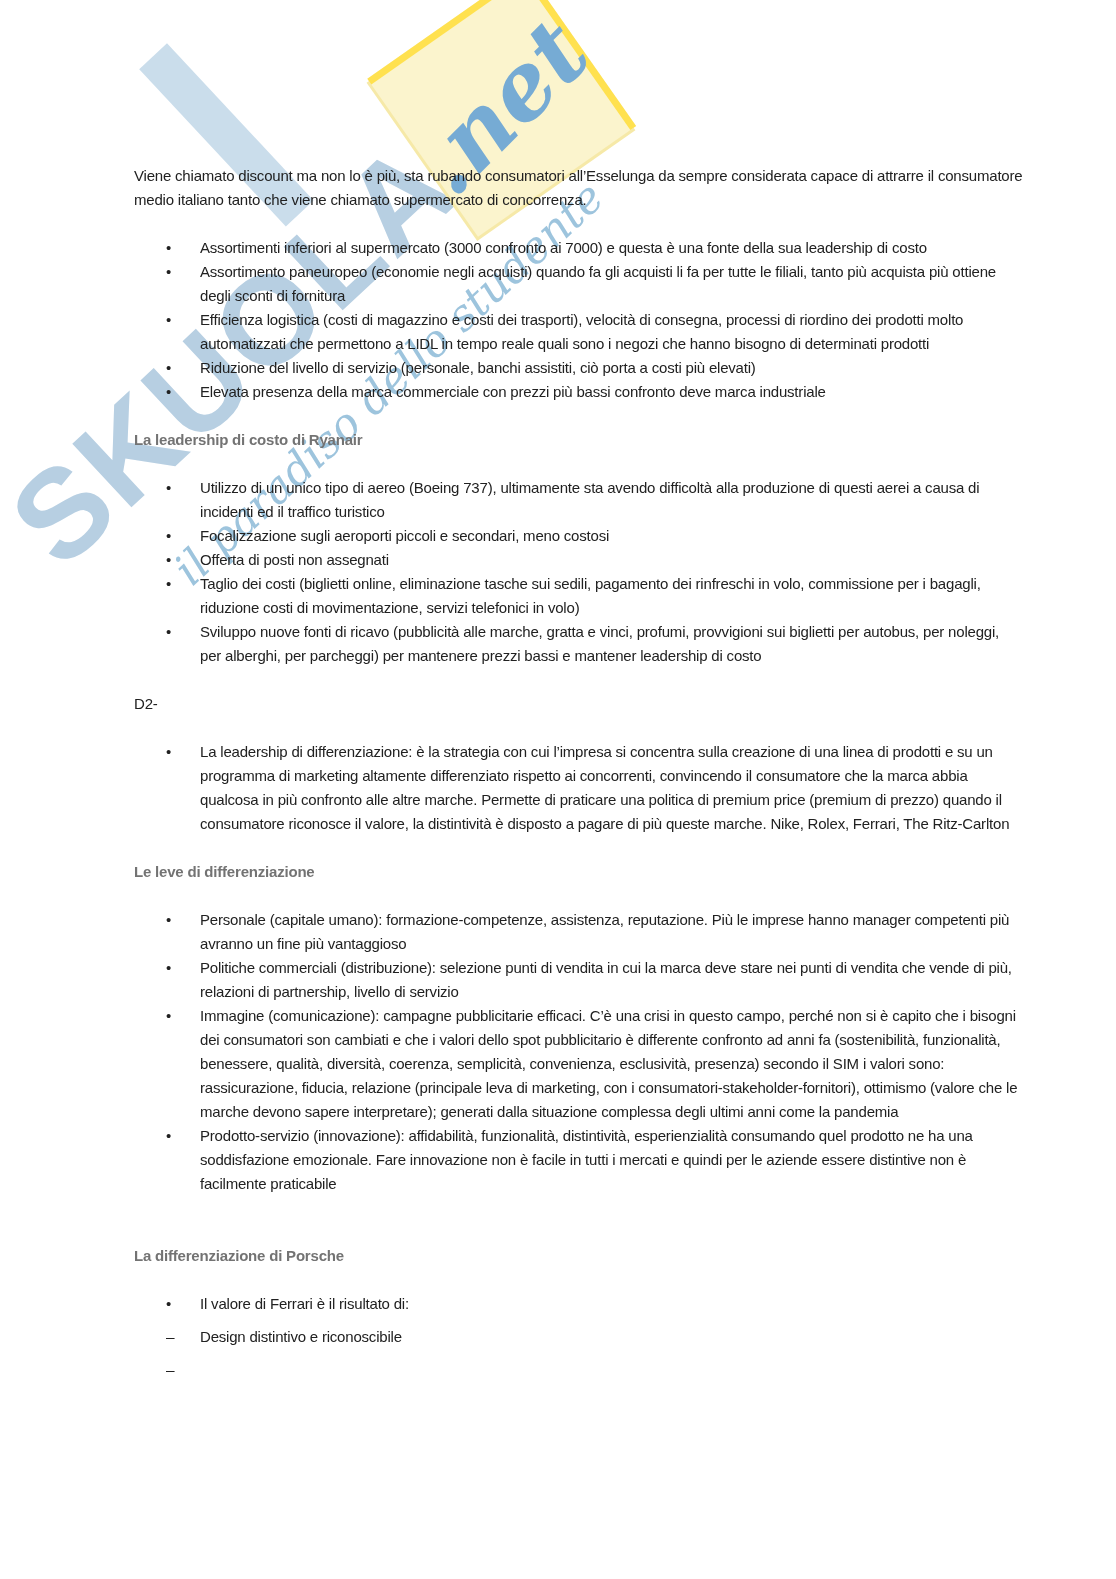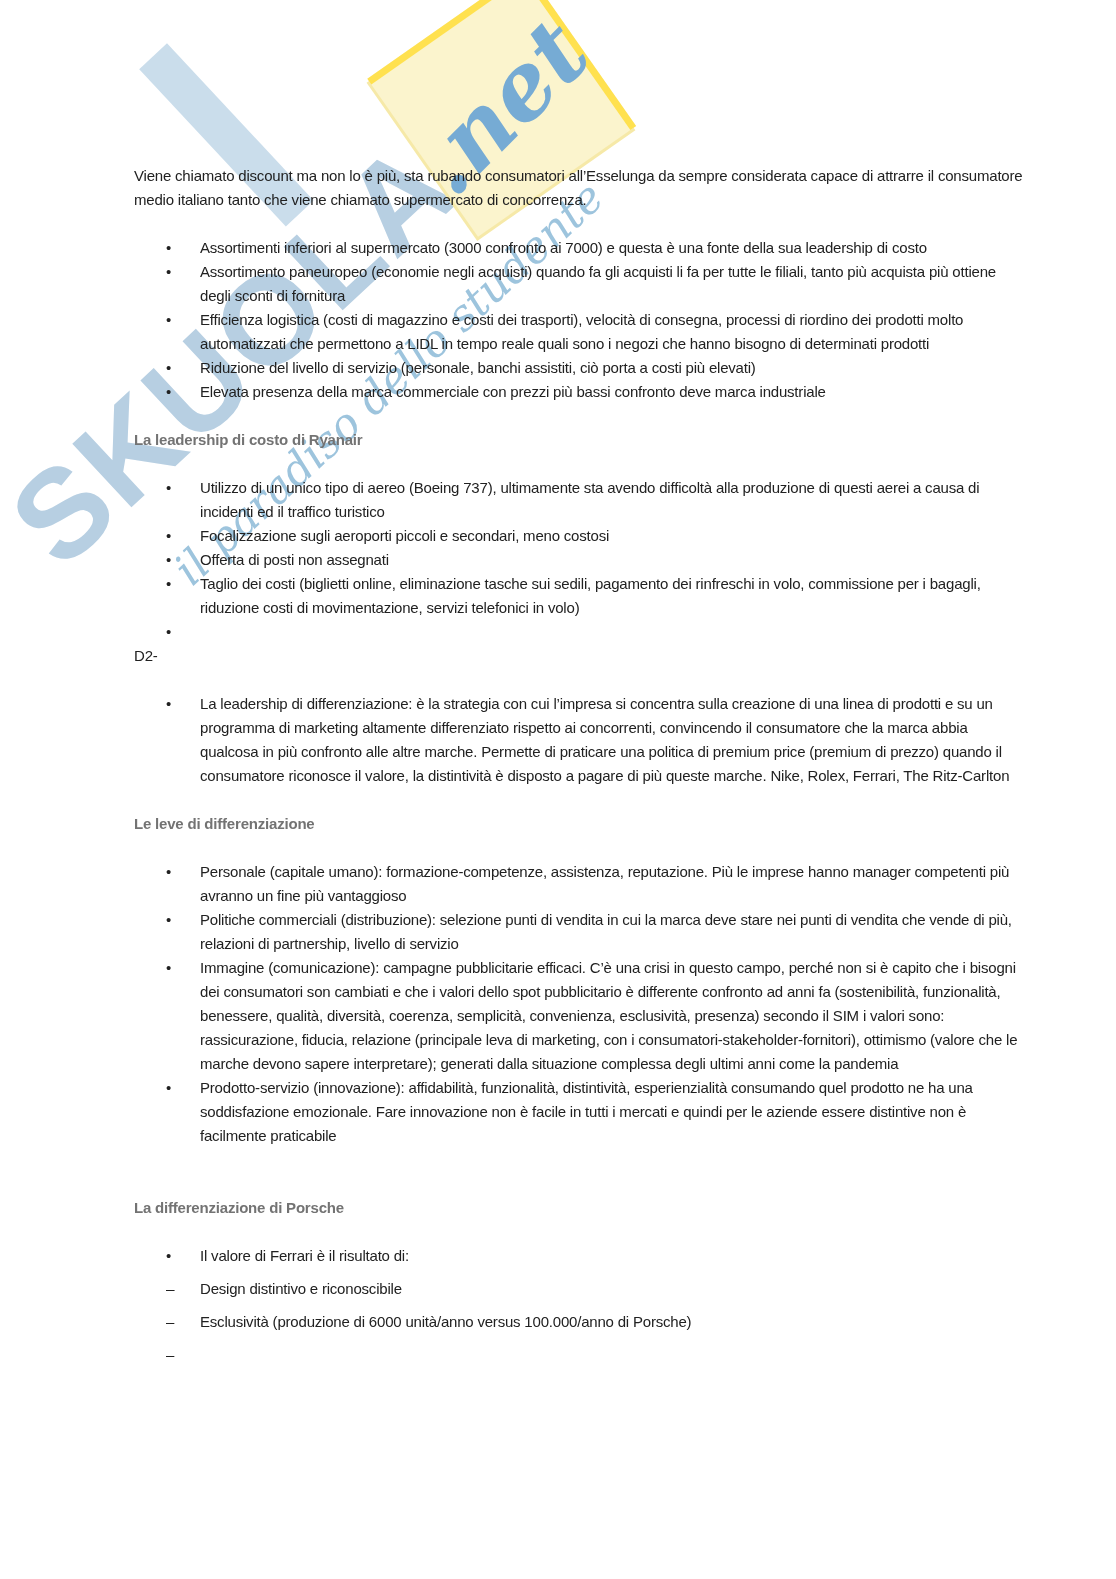--- a/index.html
+++ b/index.html
@@ -77,21 +77,21 @@
         <div class="list-item"><span class="marker">•</span><span><span class="">Elevata presenza della marca commerciale con prezzi più bassi confronto deve marca industriale</span></span></div>
       </div>
       <div class="spacer" style="height: 24px;"></div>
       <div class="heading"><span class="">La leadership di costo di Ryanair</span></div>
       <div class="spacer" style="height: 24px;"></div>
       <div class="list">
         <div class="list-item"><span class="marker">•</span><span><span class="">Utilizzo di un unico tipo di aereo (Boeing 737), ultimamente sta avendo difficoltà alla produzione di questi aerei a causa di incidenti ed il traffico turistico</span></span></div>
         <div class="list-item"><span class="marker">•</span><span><span class="">Focalizzazione sugli aeroporti piccoli e secondari, meno costosi</span></span></div>
         <div class="list-item"><span class="marker">•</span><span><span class="">Offerta di posti non assegnati</span></span></div>
         <div class="list-item"><span class="marker">•</span><span><span class="">Taglio dei costi (biglietti online, eliminazione tasche sui sedili, pagamento dei rinfreschi in volo, commissione per i bagagli, riduzione costi di movimentazione, servizi telefonici in volo)</span></span></div>
-        <div class="list-item"><span class="marker">•</span></div>
+        <div class="list-item"><span class="marker">•</span><span><span class="">Sviluppo nuove fonti di ricavo (pubblicità alle marche, gratta e vinci, profumi, provvigioni sui biglietti per autobus, per noleggi, per alberghi, per parcheggi) per mantenere prezzi bassi e mantener leadership di costo</span></span></div>
       </div>
       <div class="spacer" style="height: 24px;"></div>
       <div class="para"><span class="u">D2</span><span class="">-</span></div>
       <div class="spacer" style="height: 24px;"></div>
       <div class="list">
         <div class="list-item"><span class="marker">•</span><span><span class="">La leadership di </span><span class="u">differenziazione</span><span class="">: è la strategia con cui l’impresa si concentra sulla creazione di una linea di prodotti e su un programma di marketing altamente differenziato rispetto ai concorrenti, convincendo il consumatore che la marca abbia qualcosa in più confronto alle altre marche. Permette di praticare una politica di premium price (premium di prezzo) quando il consumatore riconosce il valore, la distintività è disposto a pagare di più queste marche. Nike, Rolex, Ferrari, The Ritz-Carlton</span></span></div>
       </div>
       <div class="spacer" style="height: 24px;"></div>
       <div class="heading"><span class="">Le leve di differenziazione</span></div>
       <div class="spacer" style="height: 24px;"></div>
@@ -103,18 +103,18 @@
       </div>
       <div class="spacer" style="height: 48px;"></div>
       <div class="heading"><span class="">La differenziazione di Porsche</span></div>
       <div class="spacer" style="height: 24px;"></div>
       <div class="list">
         <div class="list-item spaced"><span class="marker">•</span><span><span class="">Il </span><span class="u">valore </span><span class="">di Ferrari è il risultato di:</span></span></div>
       </div>
       <div class="list">
         <div class="list-item spaced"><span class="marker">–</span></div>
         <div class="list-item spaced"><span class="marker">–</span><span><span class="">Design distintivo e riconoscibile</span></span></div>
-        <div class="list-item spaced"><span class="marker">–</span><span><span class="">Esclusività (produzione di 6000 unità/anno versus 100.000/anno di Porsche)</span></span></div>
+        <div class="list-item spaced"><span class="marker">–</span></div>
         <div class="list-item spaced"><span class="marker">–</span></div>
       </div>
     </div>
 
 </div>
 
 </body></html>

